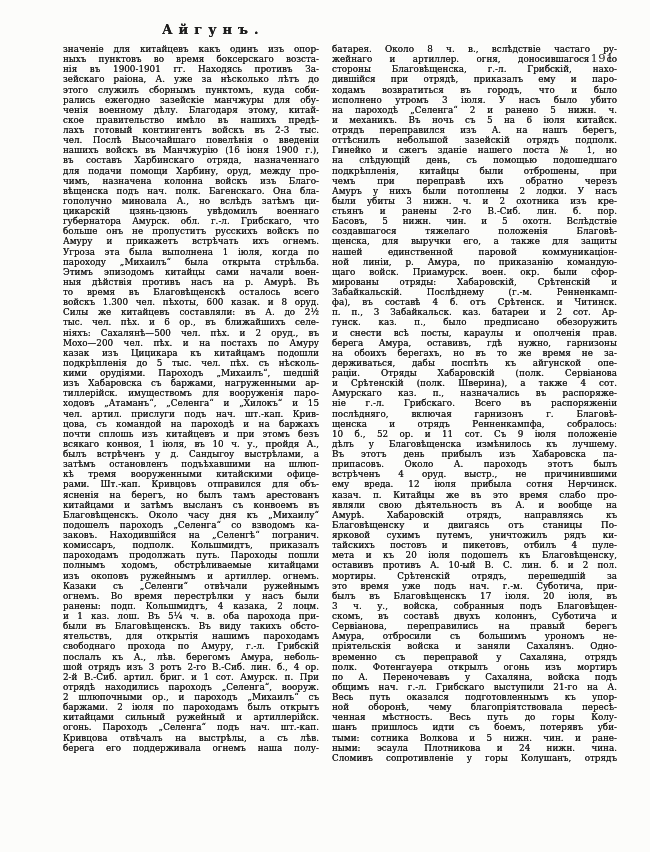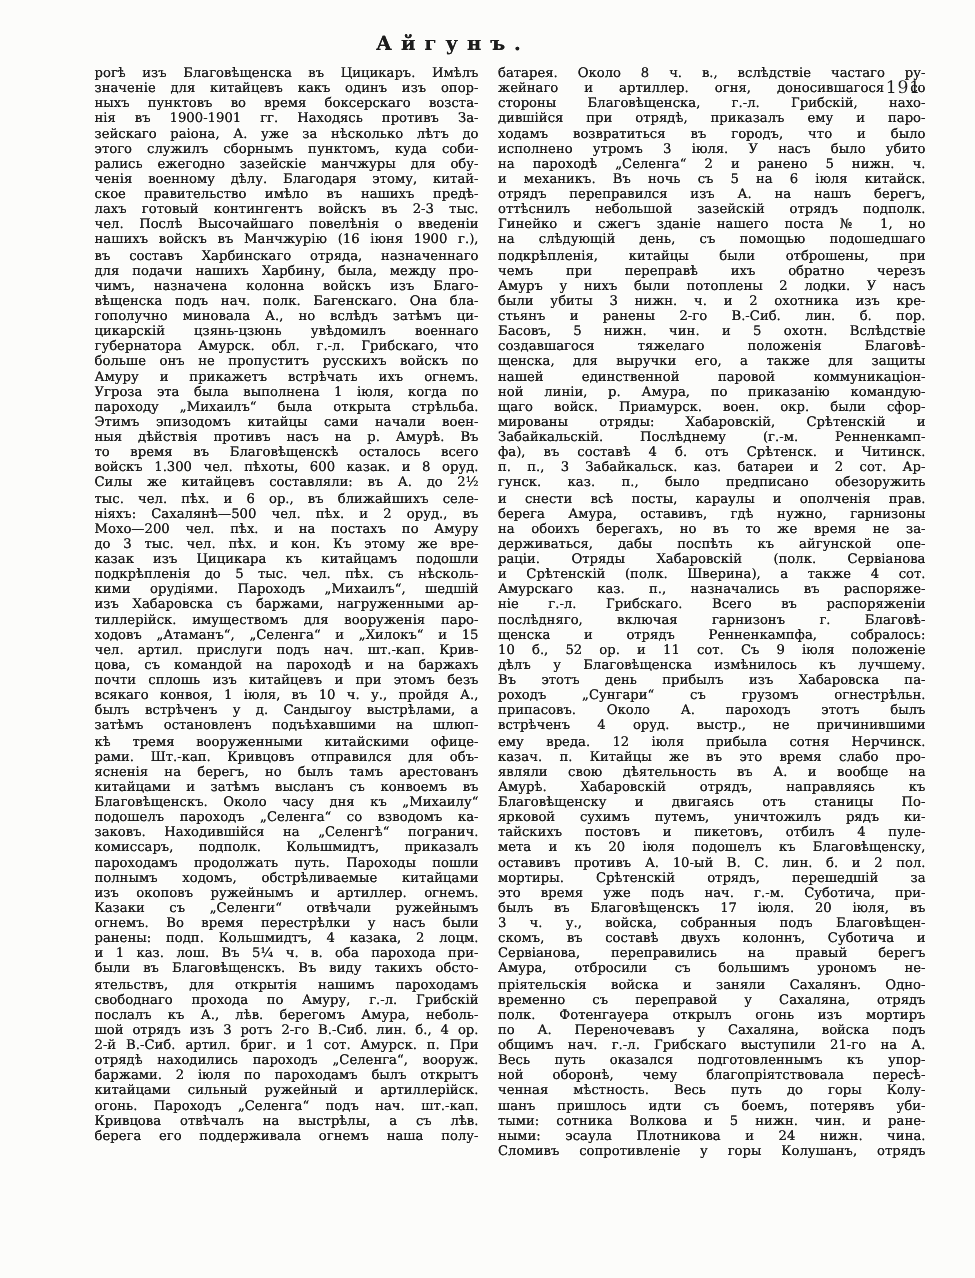--- a/index.html
+++ b/index.html
@@ -15,21 +15,20 @@
     margin: 0 auto;
     background: #fcfcfa;
     color: #1d1d1d;
     overflow: hidden;
   }
   .running-title {
     position: absolute;
     top: 22px;
     left: 162px;
     width: 280px;
-    text-align: center;
     font-size: 13px;
     font-weight: bold;
     letter-spacing: 6px;
     white-space: nowrap;
     text-shadow: 0 0 0.3px currentColor;
   }
   .page-number {
     position: absolute;
     top: 23px;
     right: 36px;
@@ -55,52 +54,50 @@
   }
 </style>
 </head>
 <body>
 
 <div class="page">
   <div class="running-title">Айгунъ.</div>
   <div class="page-number">191</div>
 
   <div class="col col-left">
-      <div class="line">рогѣ изъ Благовѣщенска въ Цицикаръ. Имѣлъ</div>
       <div class="line">значеніе для китайцевъ какъ одинъ изъ опор-</div>
       <div class="line">ныхъ пунктовъ во время боксерскаго возста-</div>
       <div class="line">нія въ 1900-1901 гг. Находясь противъ За-</div>
       <div class="line">зейскаго раіона, А. уже за нѣсколько лѣтъ до</div>
       <div class="line">этого служилъ сборнымъ пунктомъ, куда соби-</div>
       <div class="line">рались ежегодно зазейскіе манчжуры для обу-</div>
       <div class="line">ченія военному дѣлу. Благодаря этому, китай-</div>
       <div class="line">ское правительство имѣло въ нашихъ предѣ-</div>
       <div class="line">лахъ готовый контингентъ войскъ въ 2-3 тыс.</div>
       <div class="line">чел. Послѣ Высочайшаго повелѣнія о введеніи</div>
       <div class="line">нашихъ войскъ въ Манчжурію (16 іюня 1900 г.),</div>
       <div class="line">въ составъ Харбинскаго отряда, назначеннаго</div>
-      <div class="line">для подачи нашихъ Харбину, была, между про-</div>
+      <div class="line">для подачи помощи Харбину, оруд, между про-</div>
       <div class="line">чимъ, назначена колонна войскъ изъ Благо-</div>
       <div class="line">вѣщенска подъ нач. полк. Багенскаго. Она бла-</div>
       <div class="line">гополучно миновала А., но вслѣдъ затѣмъ ци-</div>
       <div class="line">цикарскій цзянь-цзюнь увѣдомилъ военнаго</div>
       <div class="line">губернатора Амурск. обл. г.-л. Грибскаго, что</div>
       <div class="line">больше онъ не пропуститъ русскихъ войскъ по</div>
       <div class="line">Амуру и прикажетъ встрѣчать ихъ огнемъ.</div>
       <div class="line">Угроза эта была выполнена 1 іюля, когда по</div>
       <div class="line">пароходу „Михаилъ“ была открыта стрѣльба.</div>
       <div class="line">Этимъ эпизодомъ китайцы сами начали воен-</div>
       <div class="line">ныя дѣйствія противъ насъ на р. Амурѣ. Въ</div>
       <div class="line">то время въ Благовѣщенскѣ осталось всего</div>
       <div class="line">войскъ 1.300 чел. пѣхоты, 600 казак. и 8 оруд.</div>
       <div class="line">Силы же китайцевъ составляли: въ А. до 2½</div>
       <div class="line">тыс. чел. пѣх. и 6 ор., въ ближайшихъ селе-</div>
       <div class="line">ніяхъ: Сахалянѣ—500 чел. пѣх. и 2 оруд., въ</div>
       <div class="line">Мохо—200 чел. пѣх. и на постахъ по Амуру</div>
-      <div class="line">до 3 тыс. чел. пѣх. и кон. Къ этому же вре-</div>
       <div class="line">казак изъ Цицикара къ китайцамъ подошли</div>
       <div class="line">подкрѣпленія до 5 тыс. чел. пѣх. съ нѣсколь-</div>
       <div class="line">кими орудіями. Пароходъ „Михаилъ“, шедшій</div>
       <div class="line">изъ Хабаровска съ баржами, нагруженными ар-</div>
       <div class="line">тиллерійск. имуществомъ для вооруженія паро-</div>
       <div class="line">ходовъ „Атаманъ“, „Селенга“ и „Хилокъ“ и 15</div>
       <div class="line">чел. артил. прислуги подъ нач. шт.-кап. Крив-</div>
       <div class="line">цова, съ командой на пароходѣ и на баржахъ</div>
       <div class="line">почти сплошь изъ китайцевъ и при этомъ безъ</div>
       <div class="line">всякаго конвоя, 1 іюля, въ 10 ч. у., пройдя А.,</div>
@@ -121,20 +118,21 @@
       <div class="line">огнемъ. Во время перестрѣлки у насъ были</div>
       <div class="line">ранены: подп. Кольшмидтъ, 4 казака, 2 лоцм.</div>
       <div class="line">и 1 каз. лош. Въ 5¼ ч. в. оба парохода при-</div>
       <div class="line">были въ Благовѣщенскъ. Въ виду такихъ обсто-</div>
       <div class="line">ятельствъ, для открытія нашимъ пароходамъ</div>
       <div class="line">свободнаго прохода по Амуру, г.-л. Грибскій</div>
       <div class="line">послалъ къ А., лѣв. берегомъ Амура, неболь-</div>
       <div class="line">шой отрядъ изъ 3 ротъ 2-го В.-Сиб. лин. б., 4 ор.</div>
       <div class="line">2-й В.-Сиб. артил. бриг. и 1 сот. Амурск. п. При</div>
       <div class="line">отрядѣ находились пароходъ „Селенга“, вооруж.</div>
+      <div class="line">2 шлюпочными ор., и пароходъ „Михаилъ“ съ</div>
       <div class="line">баржами. 2 іюля по пароходамъ былъ открытъ</div>
       <div class="line">китайцами сильный ружейный и артиллерійск.</div>
       <div class="line">огонь. Пароходъ „Селенга“ подъ нач. шт.-кап.</div>
       <div class="line">Кривцова отвѣчалъ на выстрѣлы, а съ лѣв.</div>
       <div class="line">берега его поддерживала огнемъ наша полу-</div>
     </div>
 
   <div class="col col-right">
       <div class="line">батарея. Около 8 ч. в., вслѣдствіе частаго ру-</div>
       <div class="line">жейнаго и артиллер. огня, доносившагося со</div>
@@ -170,21 +168,20 @@
       <div class="line">держиваться, дабы поспѣть къ айгунской опе-</div>
       <div class="line">раціи. Отряды Хабаровскій (полк. Сервіанова</div>
       <div class="line">и Срѣтенскій (полк. Шверина), а также 4 сот.</div>
       <div class="line">Амурскаго каз. п., назначались въ распоряже-</div>
       <div class="line">ніе г.-л. Грибскаго. Всего въ распоряженіи</div>
       <div class="line">послѣдняго, включая гарнизонъ г. Благовѣ-</div>
       <div class="line">щенска и отрядъ Ренненкампфа, собралось:</div>
       <div class="line">10 б., 52 ор. и 11 сот. Съ 9 іюля положеніе</div>
       <div class="line">дѣлъ у Благовѣщенска измѣнилось къ лучшему.</div>
       <div class="line">Въ этотъ день прибылъ изъ Хабаровска па-</div>
-      <div class="line">роходъ „Сунгари“ съ грузомъ огнестрѣльн.</div>
       <div class="line">припасовъ. Около А. пароходъ этотъ былъ</div>
       <div class="line">встрѣченъ 4 оруд. выстр., не причинившими</div>
       <div class="line">ему вреда. 12 іюля прибыла сотня Нерчинск.</div>
       <div class="line">казач. п. Китайцы же въ это время слабо про-</div>
       <div class="line">являли свою дѣятельность въ А. и вообще на</div>
       <div class="line">Амурѣ. Хабаровскій отрядъ, направляясь къ</div>
       <div class="line">Благовѣщенску и двигаясь отъ станицы По-</div>
       <div class="line">ярковой сухимъ путемъ, уничтожилъ рядъ ки-</div>
       <div class="line">тайскихъ постовъ и пикетовъ, отбилъ 4 пуле-</div>
       <div class="line">мета и къ 20 іюля подошелъ къ Благовѣщенску,</div>

